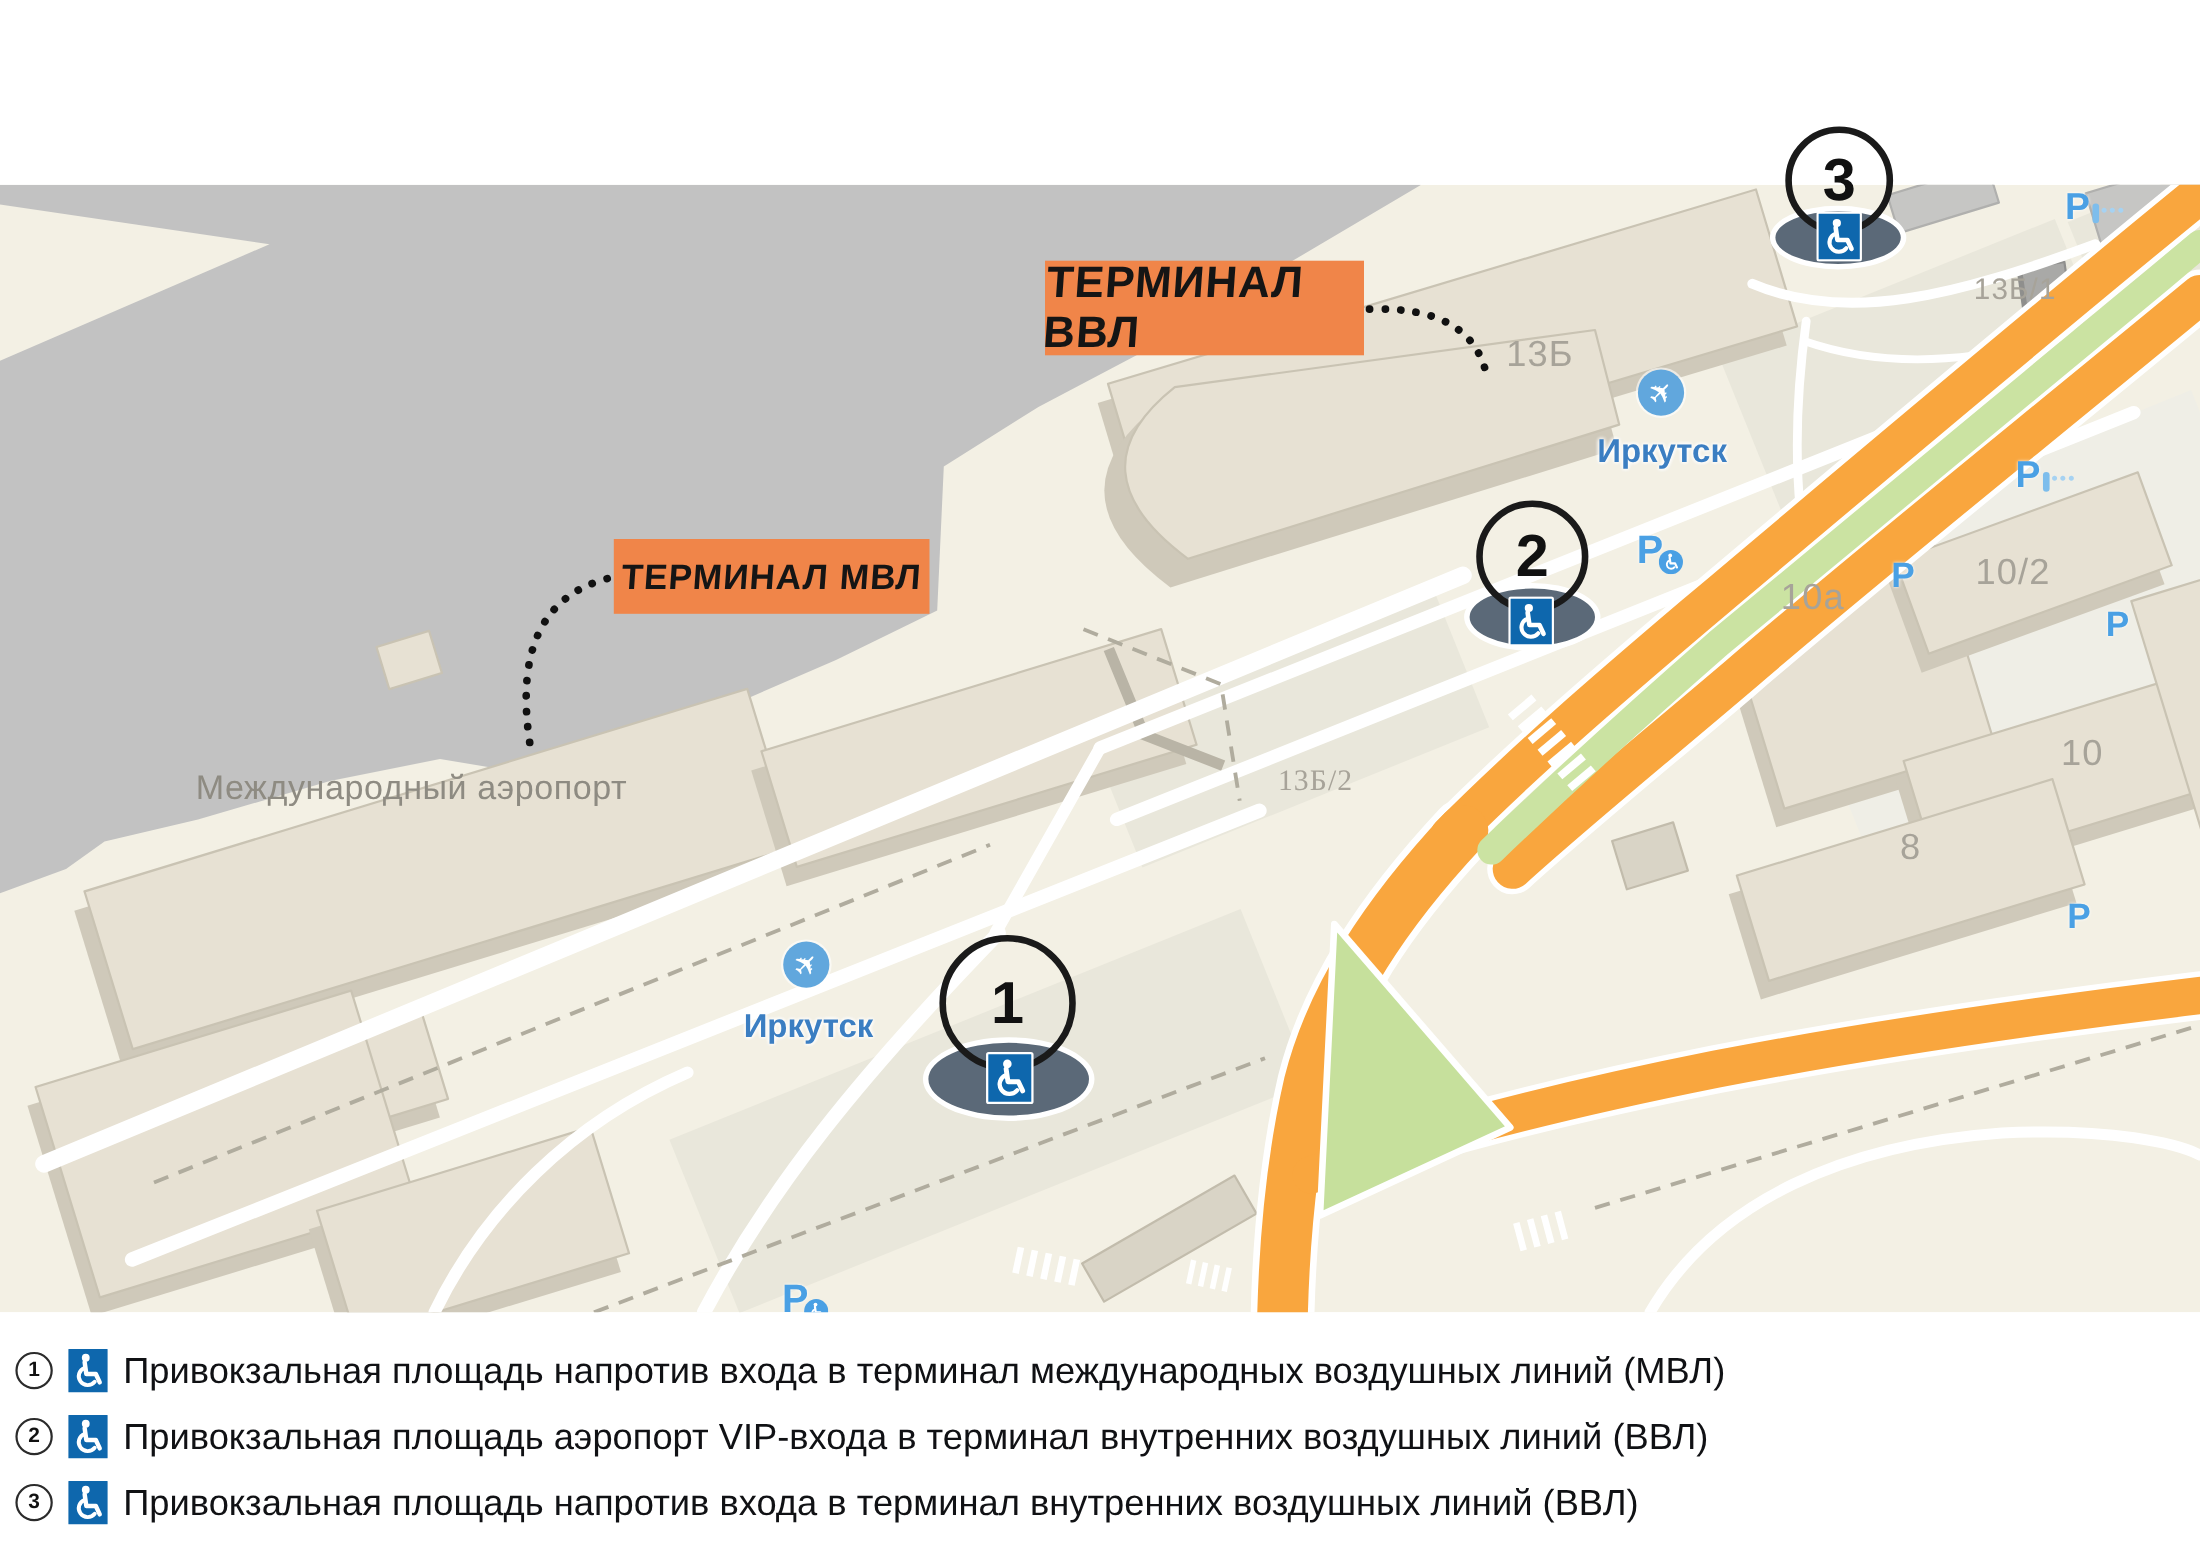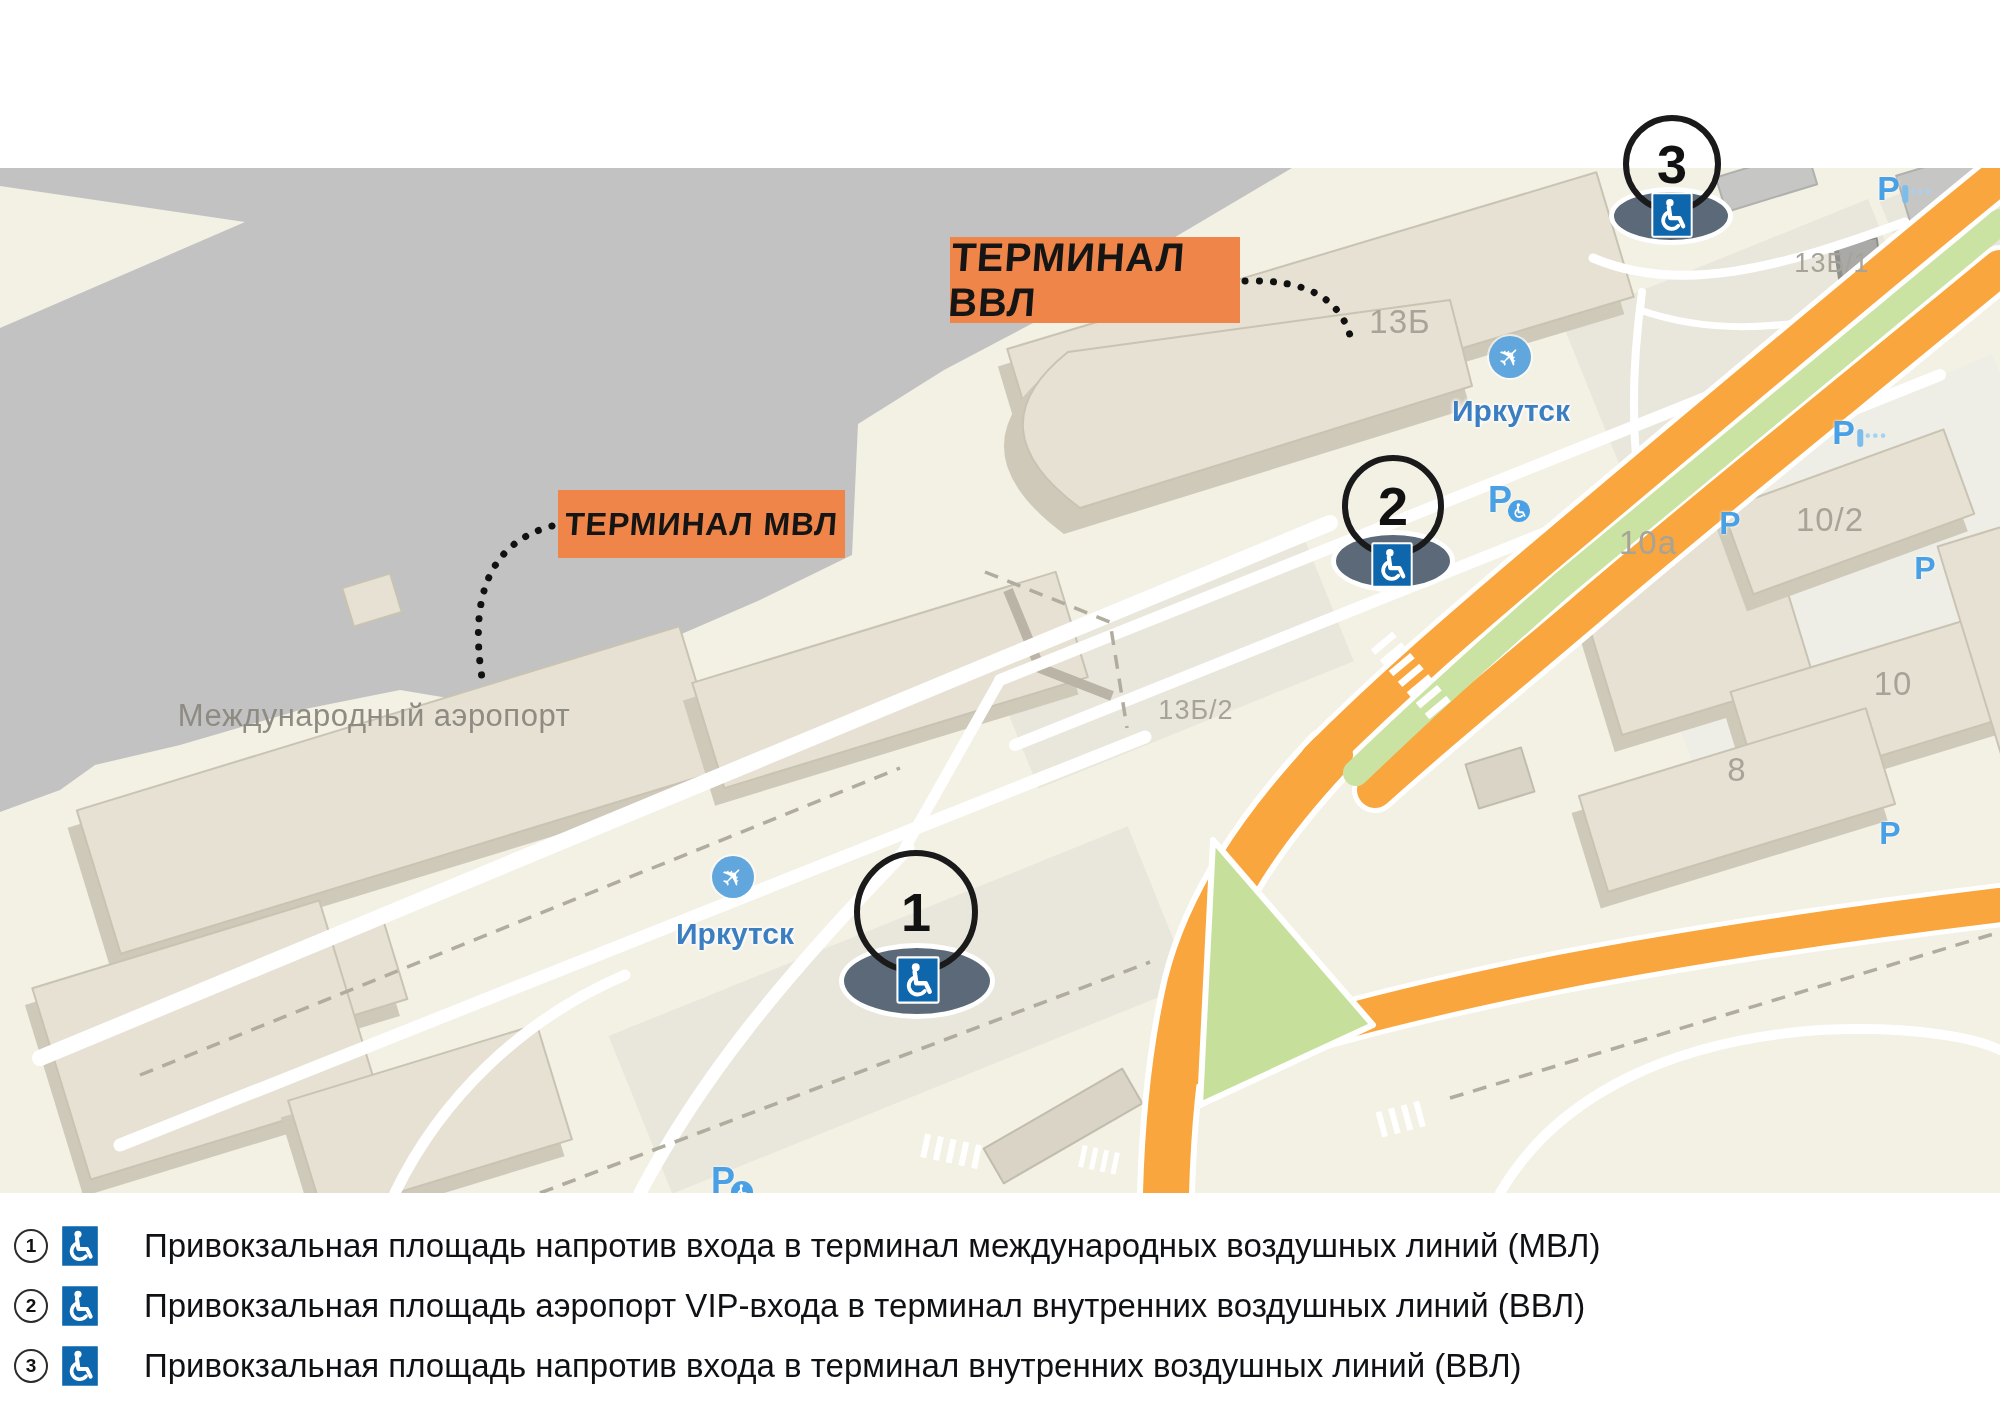--- a/index.html
+++ b/index.html
@@ -51,21 +51,21 @@
   .m-ellipse{position:absolute;background:#5b6978;border:5px solid #fff;border-radius:50%;box-sizing:border-box;}
   .m-ring{position:absolute;border:6px solid #1a1a1a;border-radius:50%;box-sizing:border-box;
           display:flex;align-items:center;justify-content:center;color:#111;font-weight:700;font-size:54px;}
   .m-sign{position:absolute;}
 
   
   .legend{position:absolute;left:14px;top:1222px;width:1970px;}
   .lrow{position:absolute;left:0;height:48px;display:flex;align-items:center;gap:12px;}
   .lnum{width:34px;height:34px;border:2px solid #2b2b2b;border-radius:50%;box-sizing:border-box;
         display:flex;align-items:center;justify-content:center;font-size:19px;font-weight:700;color:#111;flex:0 0 auto;}
-  .ltext{font-size:33px;color:#101114;white-space:nowrap;margin-left:32px;}
+  .ltext{font-size:33px;color:#101114;white-space:nowrap;}
 </style>
 </head>
 <body>
 
 <div class="page">
 
   <svg width="0" height="0" style="position:absolute" aria-hidden="true">
     <symbol id="wc" viewBox="0 0 64 64">
       <circle cx="28" cy="9" r="7" fill="#fff"></circle>
       <path d="M26 17 L29 38 L46 38 L53 53" stroke="#fff" stroke-width="8" fill="none" stroke-linecap="round" stroke-linejoin="round"></path>
@@ -248,21 +248,21 @@
 
       <g stroke="#111" stroke-width="7" fill="none" stroke-linecap="round" stroke-dasharray="0.1 14">
         <path d="M 1245 281 Q 1340 278 1352 344"></path>
         <path d="M 552 526 Q 462 550 482 678"></path>
       </g>
     </svg>
 
     <div class="map-clip">
       <div class="mlabel" style="left:1400px;top:154px;">13Б</div>
       <div class="mlabel small" style="left:1832px;top:95px;">13Б/1</div>
-      <div class="mlabel small" style="left:1196px;top:542px;">13Б/2</div>
+      <div class="mlabel small" style="left:1196px;top:542px;font-family:Liberation Serif, serif;">13Б/2</div>
       <div class="mlabel" style="left:1648px;top:375px;">10а</div>
       <div class="mlabel" style="left:1830px;top:352px;">10/2</div>
       <div class="mlabel" style="left:1893px;top:516px;text-align:center;">10</div>
       <div class="mlabel" style="left:1737px;top:602px;">8</div>
       <div class="mlabel airport" style="left:374px;top:548px;">Международный аэропорт</div>
 
       <span class="plane" style="left:1510px;top:189px;">
           <i>✈</i>
         </span>
       <div class="city" style="left:1511px;top:232px;">Иркутск</div>

